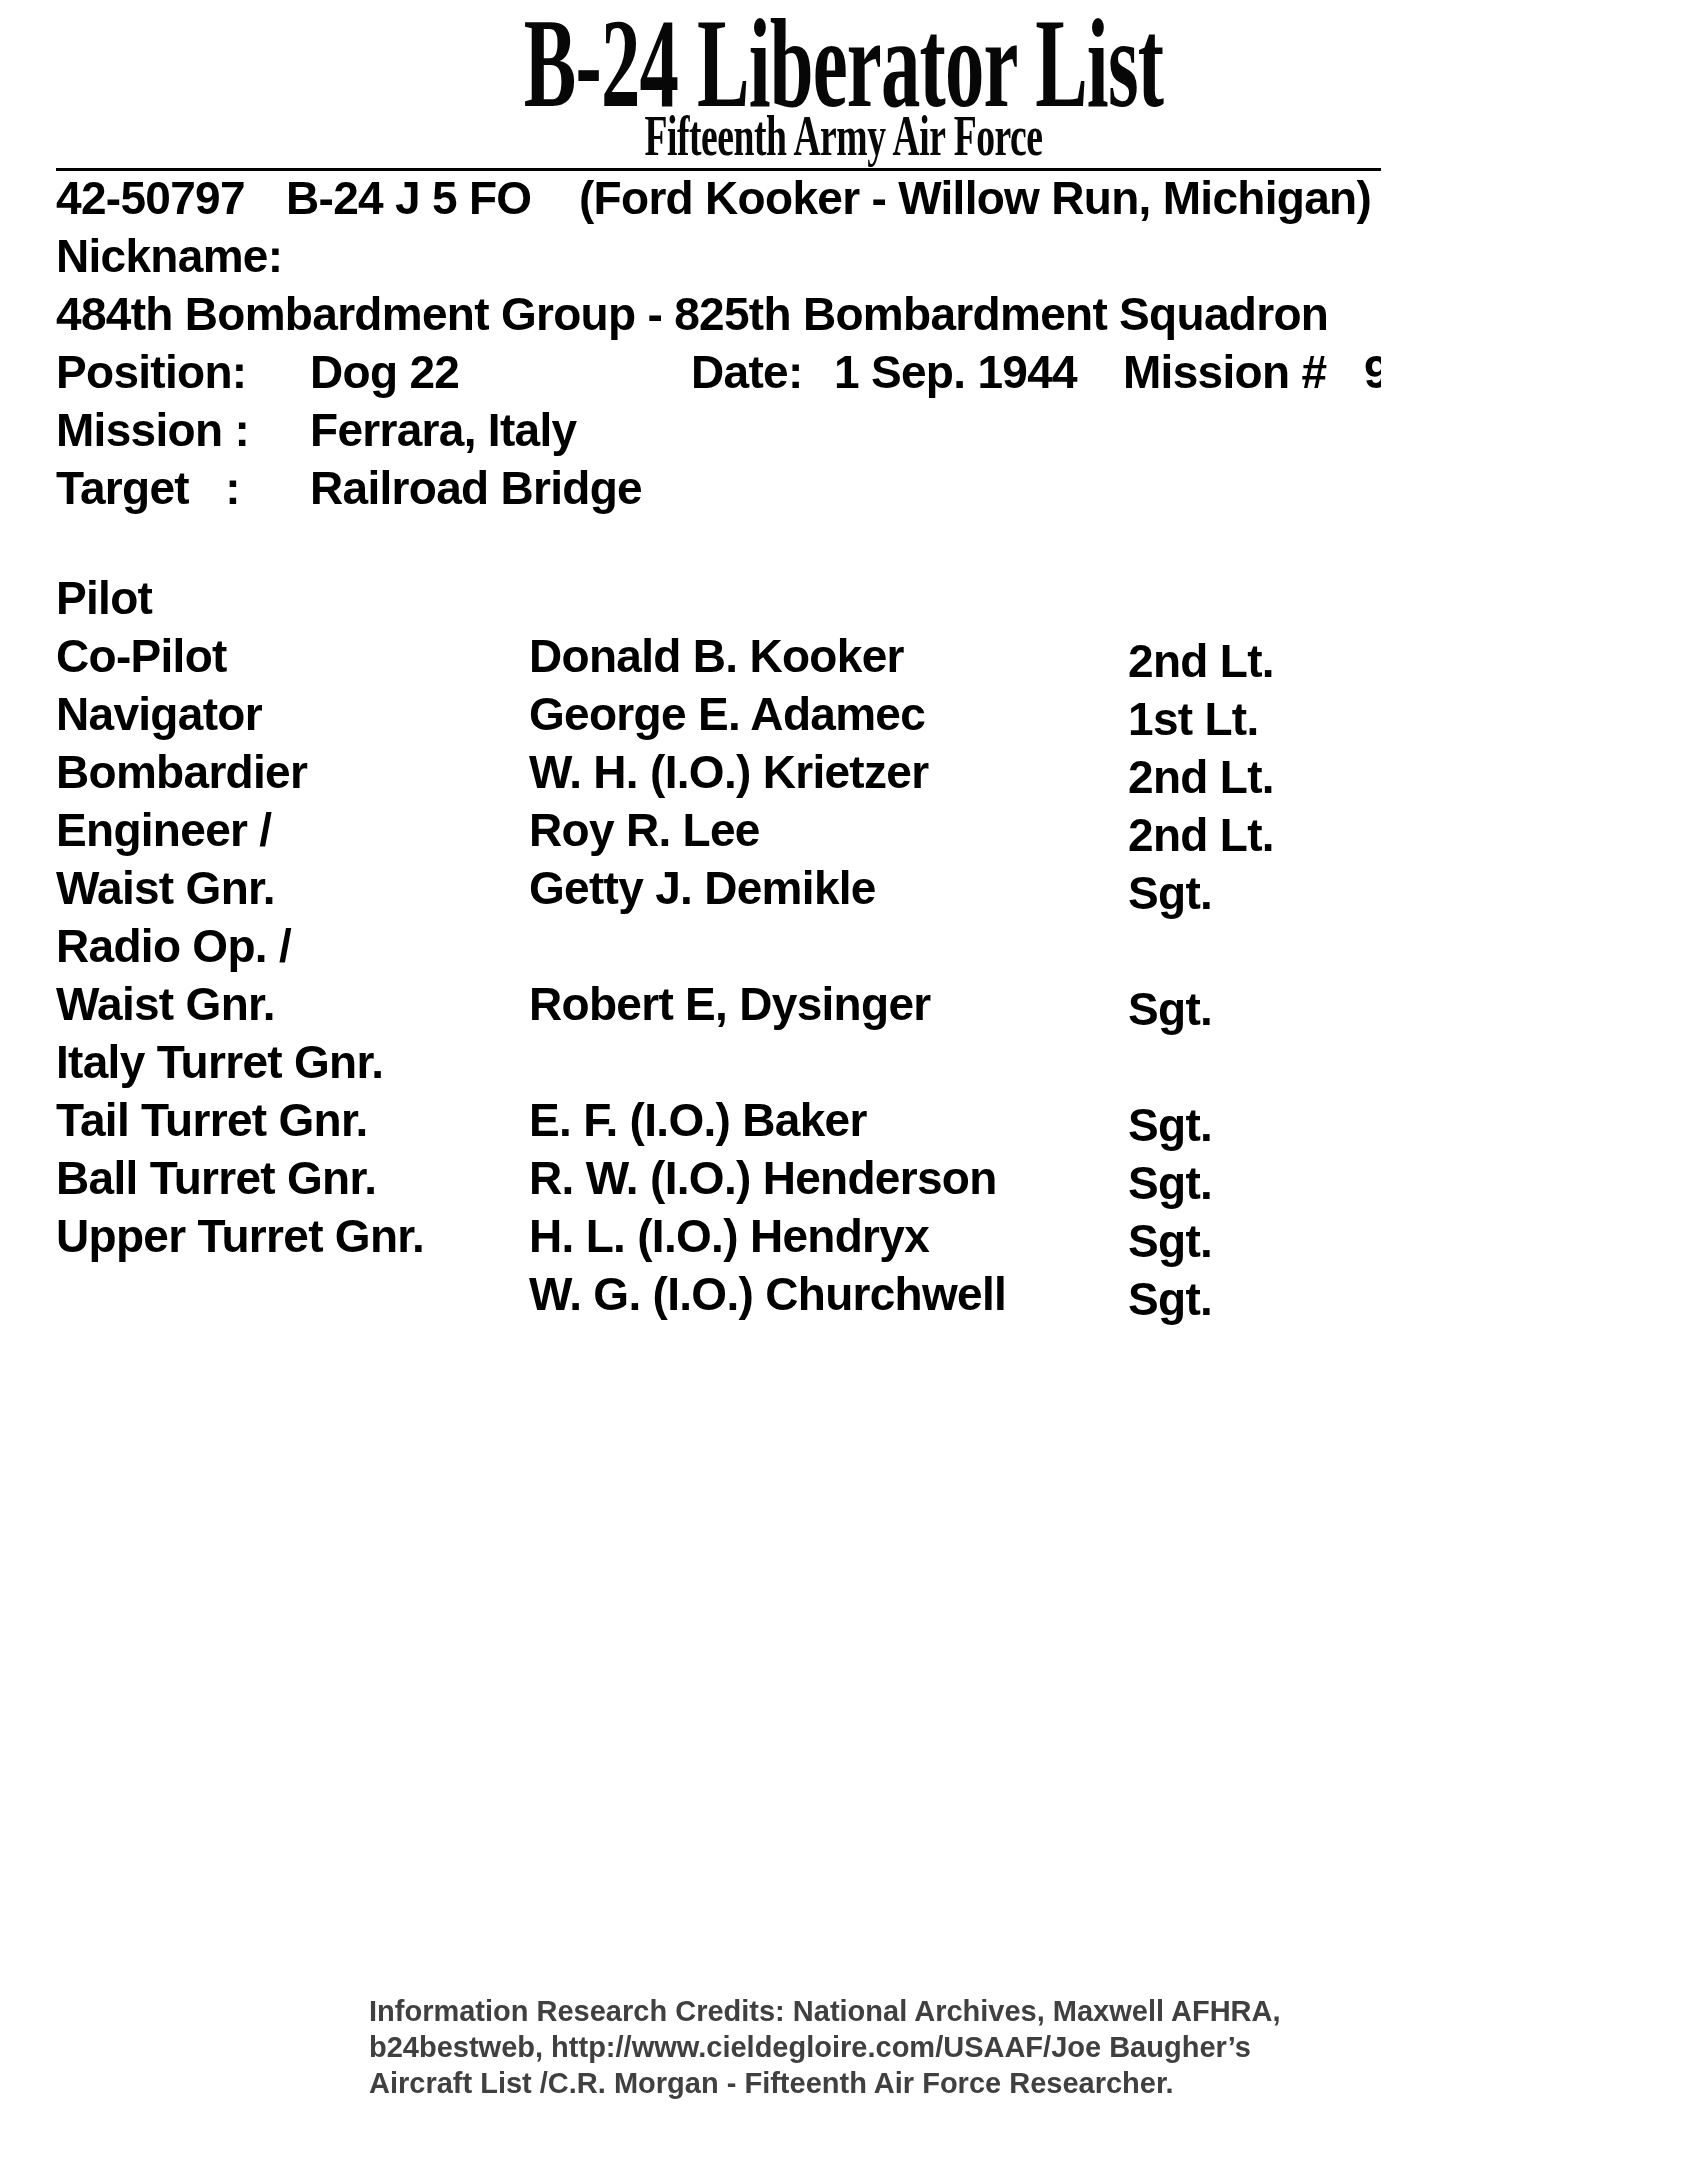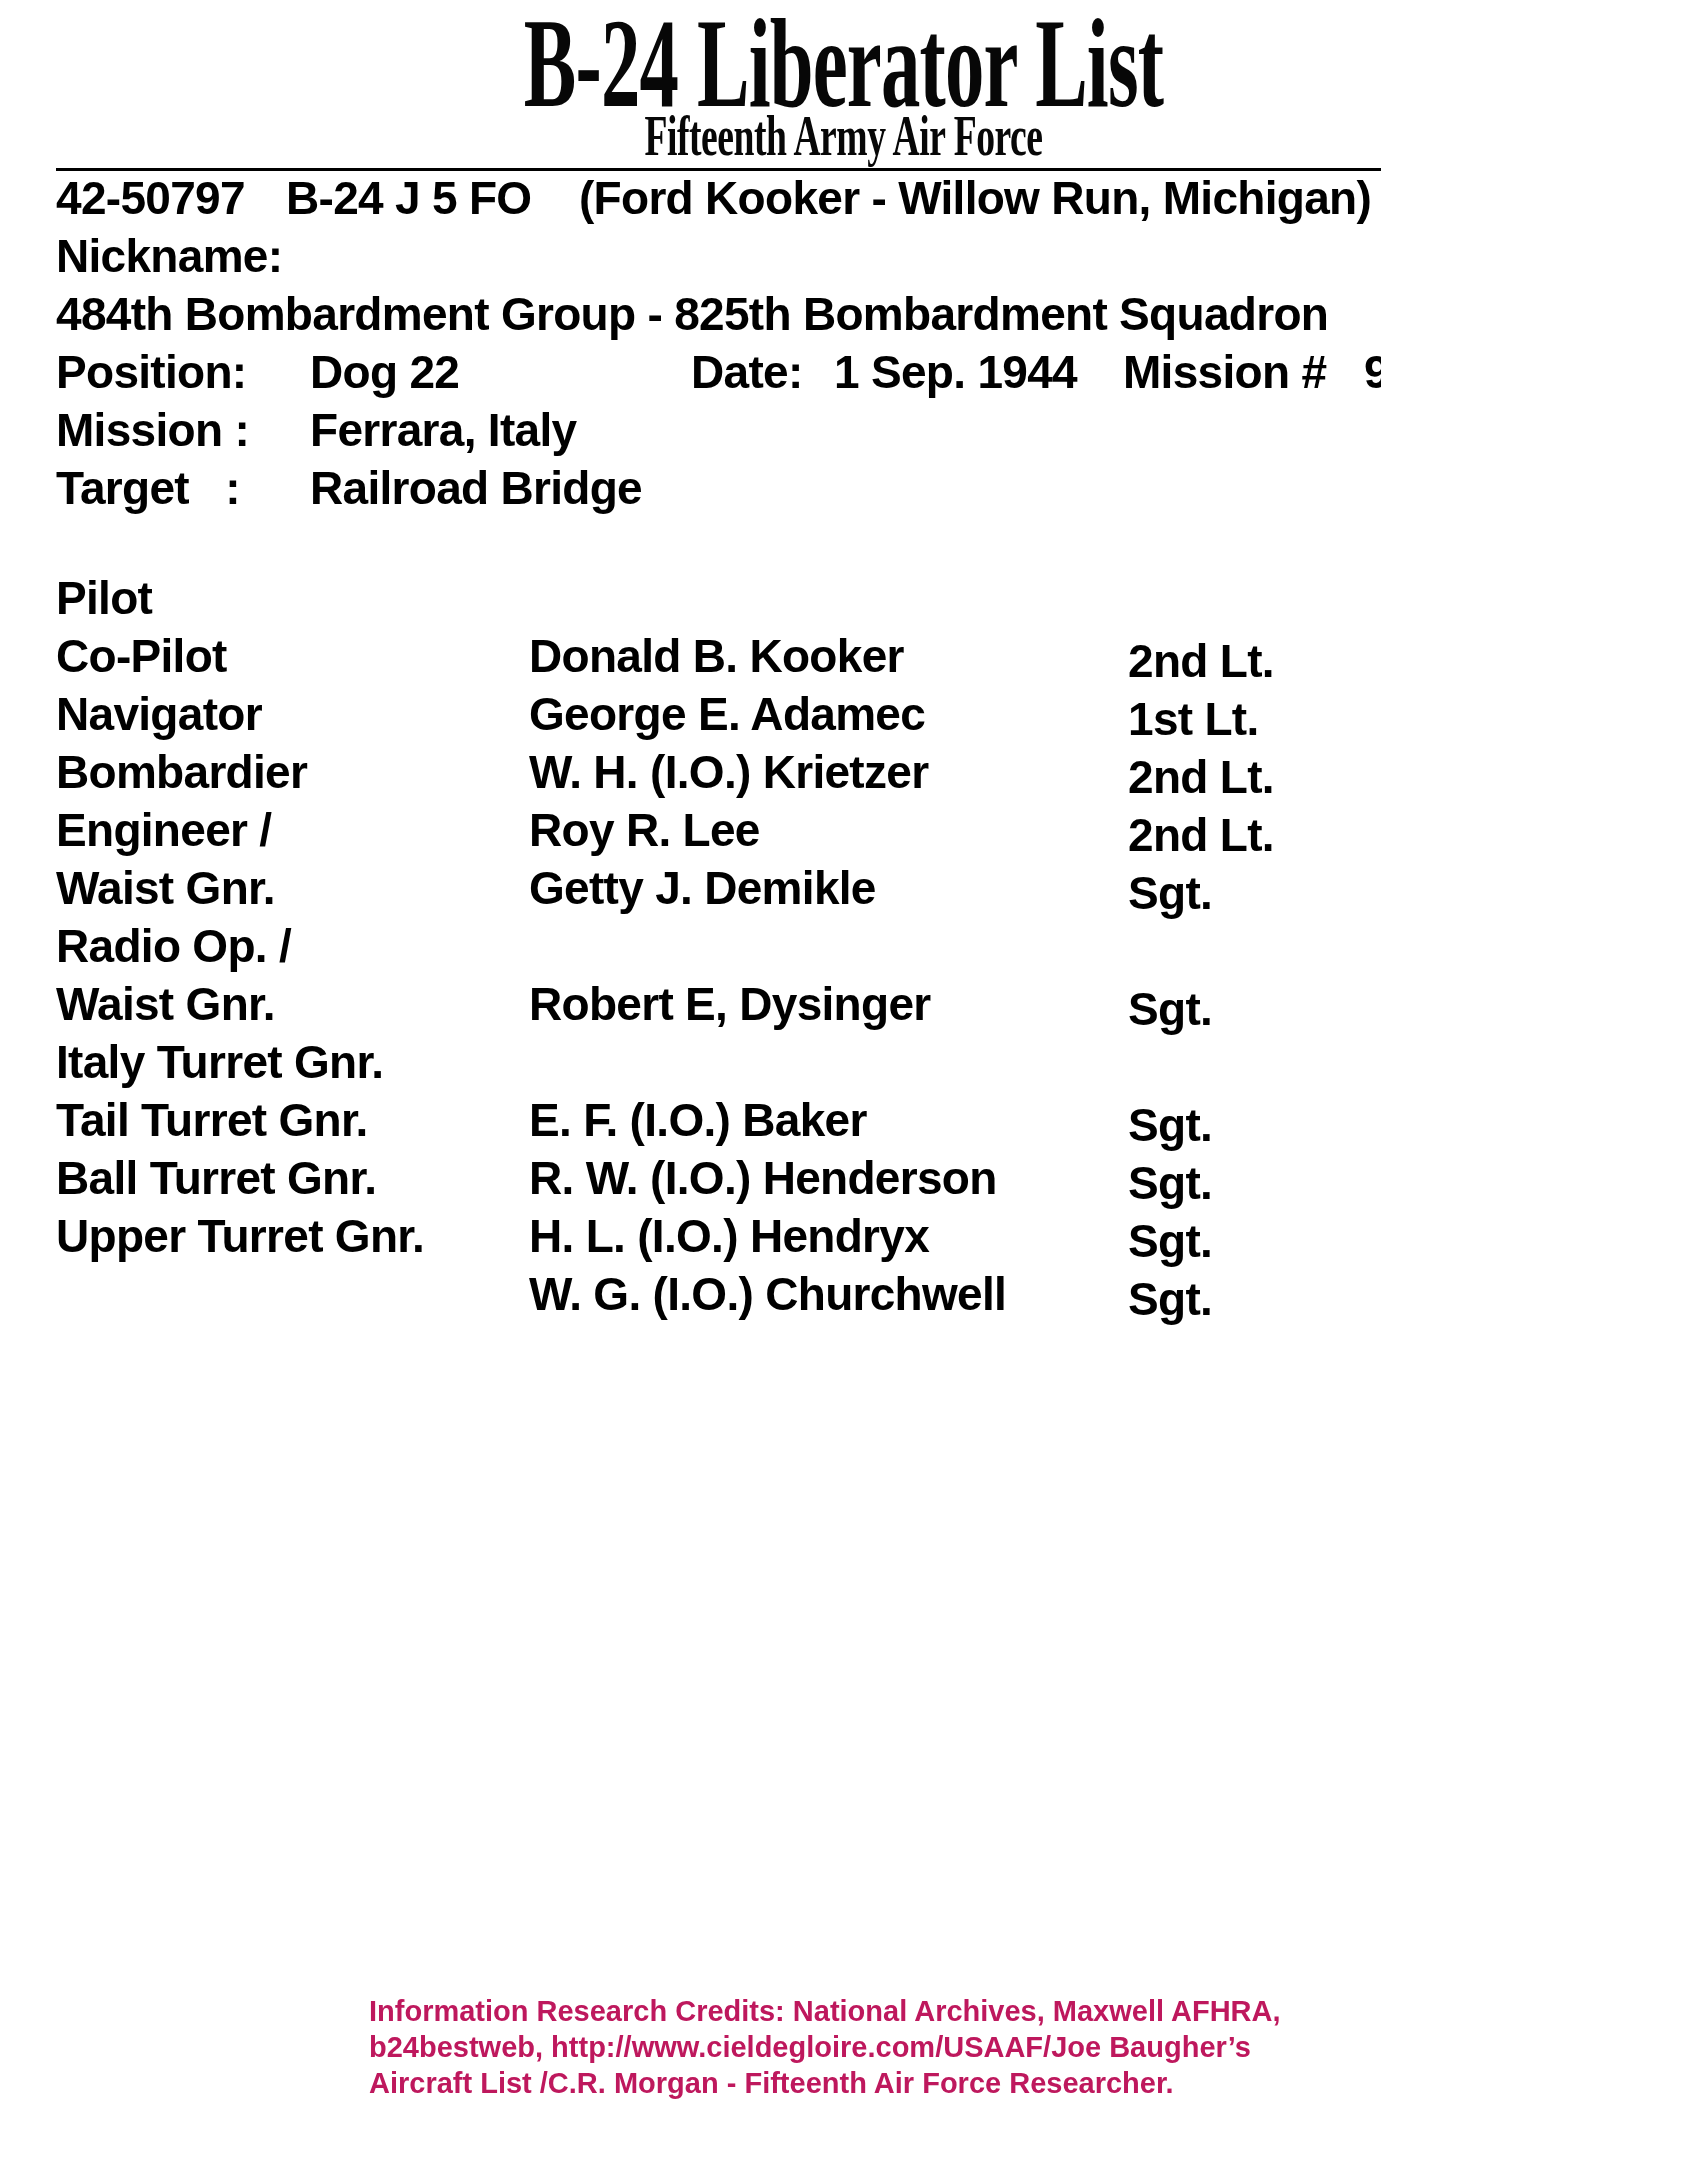--- a/index.html
+++ b/index.html
@@ -82,21 +82,21 @@
   .crew-rank { left: 1128px; top: 5.3px !important; }
 
   
   .credits {
     position: absolute;
     left: 369px;
     top: 1993px;
     font-weight: bold;
     font-size: 29px;
     line-height: 36px;
-    color: #be185d;
+    color: #404040;
   }
 </style>
 </head>
 <body>
 
 <div class="page">
 
   <div class="doc-title" data-bind="header.title">B-24 Liberator List</div>
   <div class="doc-subtitle" data-bind="header.subtitle">Fifteenth Army Air Force</div>
   <div class="header-rule"></div>

